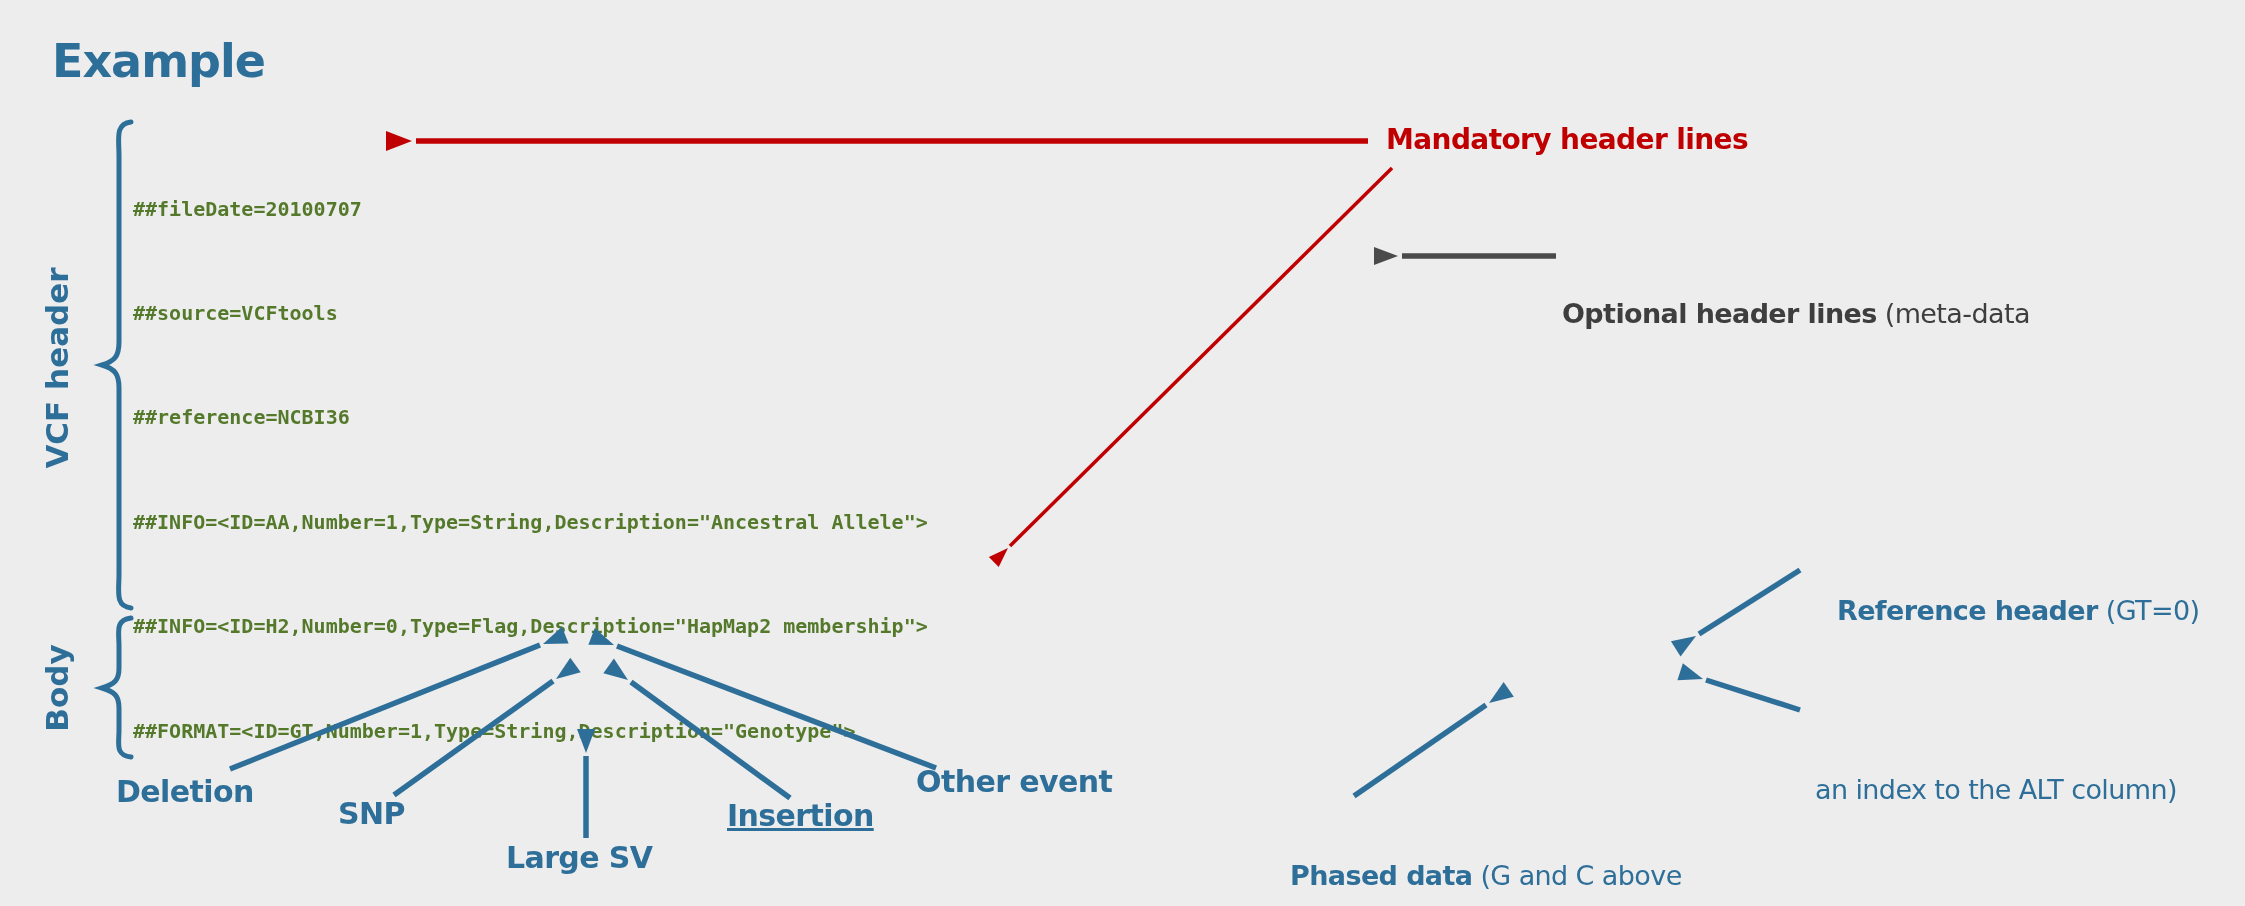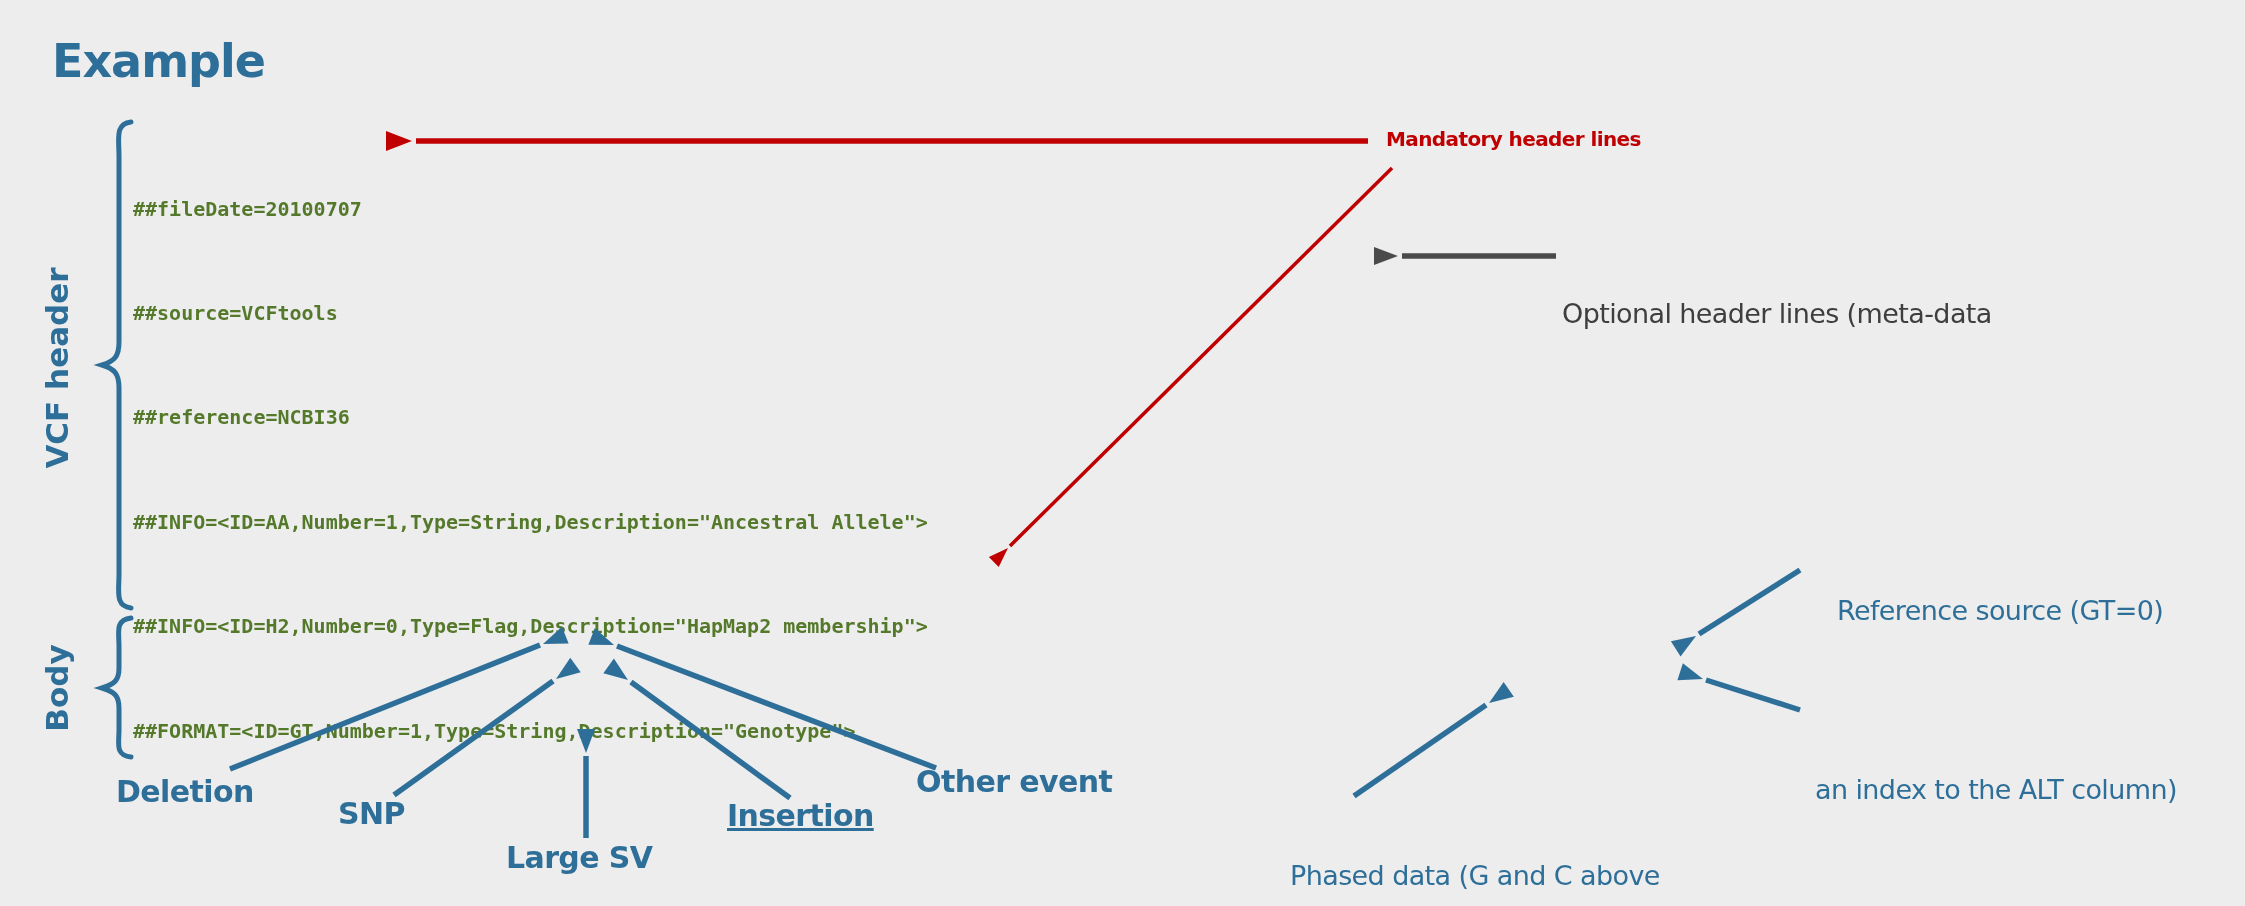--- a/index.html
+++ b/index.html
@@ -5,22 +5,22 @@
   html,body{margin:0;padding:0;background:#ededed;}
   .canvas{position:relative;width:2245px;height:906px;background:#ededed;overflow:hidden;
           font-family:"DejaVu Sans",sans-serif;}
   .title{position:absolute;left:52px;top:34px;font-size:46px;font-weight:bold;color:#2e6f99;letter-spacing:-1px;}
   .vcf{position:absolute;left:133px;top:122px;font-family:"DejaVu Sans Mono",monospace;
        font-size:20px;font-weight:bold;line-height:34.8px;white-space:pre;}
   .vcf div{height:34.8px;}
   .ln-red{color:#c00000;}
   .ln-green{color:#55792b;}
   .ann{position:absolute;font-size:27px;letter-spacing:-0.6px;line-height:35px;white-space:pre;}
-  .ann .b{font-weight:normal;}
-  .red-t{color:#c00000;font-weight:bold;font-size:20px;}
+  .ann .b{font-weight:bold;}
+  .red-t{color:#c00000;font-weight:bold;font-size:28px;}
   .gray-t{color:#3e3e3e;}
   .blue-t{color:#2e6f99;}
   .blue-lab{color:#2e6f99;font-weight:bold;font-size:30px;}
   .vlabel{position:absolute;color:#2e6f99;font-weight:bold;font-size:31px;white-space:nowrap;
           transform:translate(-50%,-50%) rotate(-90deg);}
   svg.overlay{position:absolute;left:0;top:0;pointer-events:none;}
 </style>
 </head>
 <body>
 
@@ -113,21 +113,21 @@
     </g>
   </svg>
 
   <div class="ann red-t" style="left:1386px;top:122px;">Mandatory header lines</div>
 
   <div class="ann gray-t" style="left:1562px;top:226px;">
     <div><span class="b">Optional header lines</span><span> (meta-data</span></div>
   </div>
 
   <div class="ann blue-t" style="left:1805px;top:558px;">
-    <span class="b">Reference source</span><span> (GT=0)</span>
+    <span class="b">Reference header</span><span> (GT=0)</span>
   </div>
 
   <div class="ann blue-t" style="left:1815px;top:702px;">
     <div>an index to the ALT column)</div>
   </div>
 
   <div class="ann blue-t" style="left:1290px;top:788px;">
     <div><span class="b">Phased data</span><span> (G and C above</span></div>
     
   </div>

